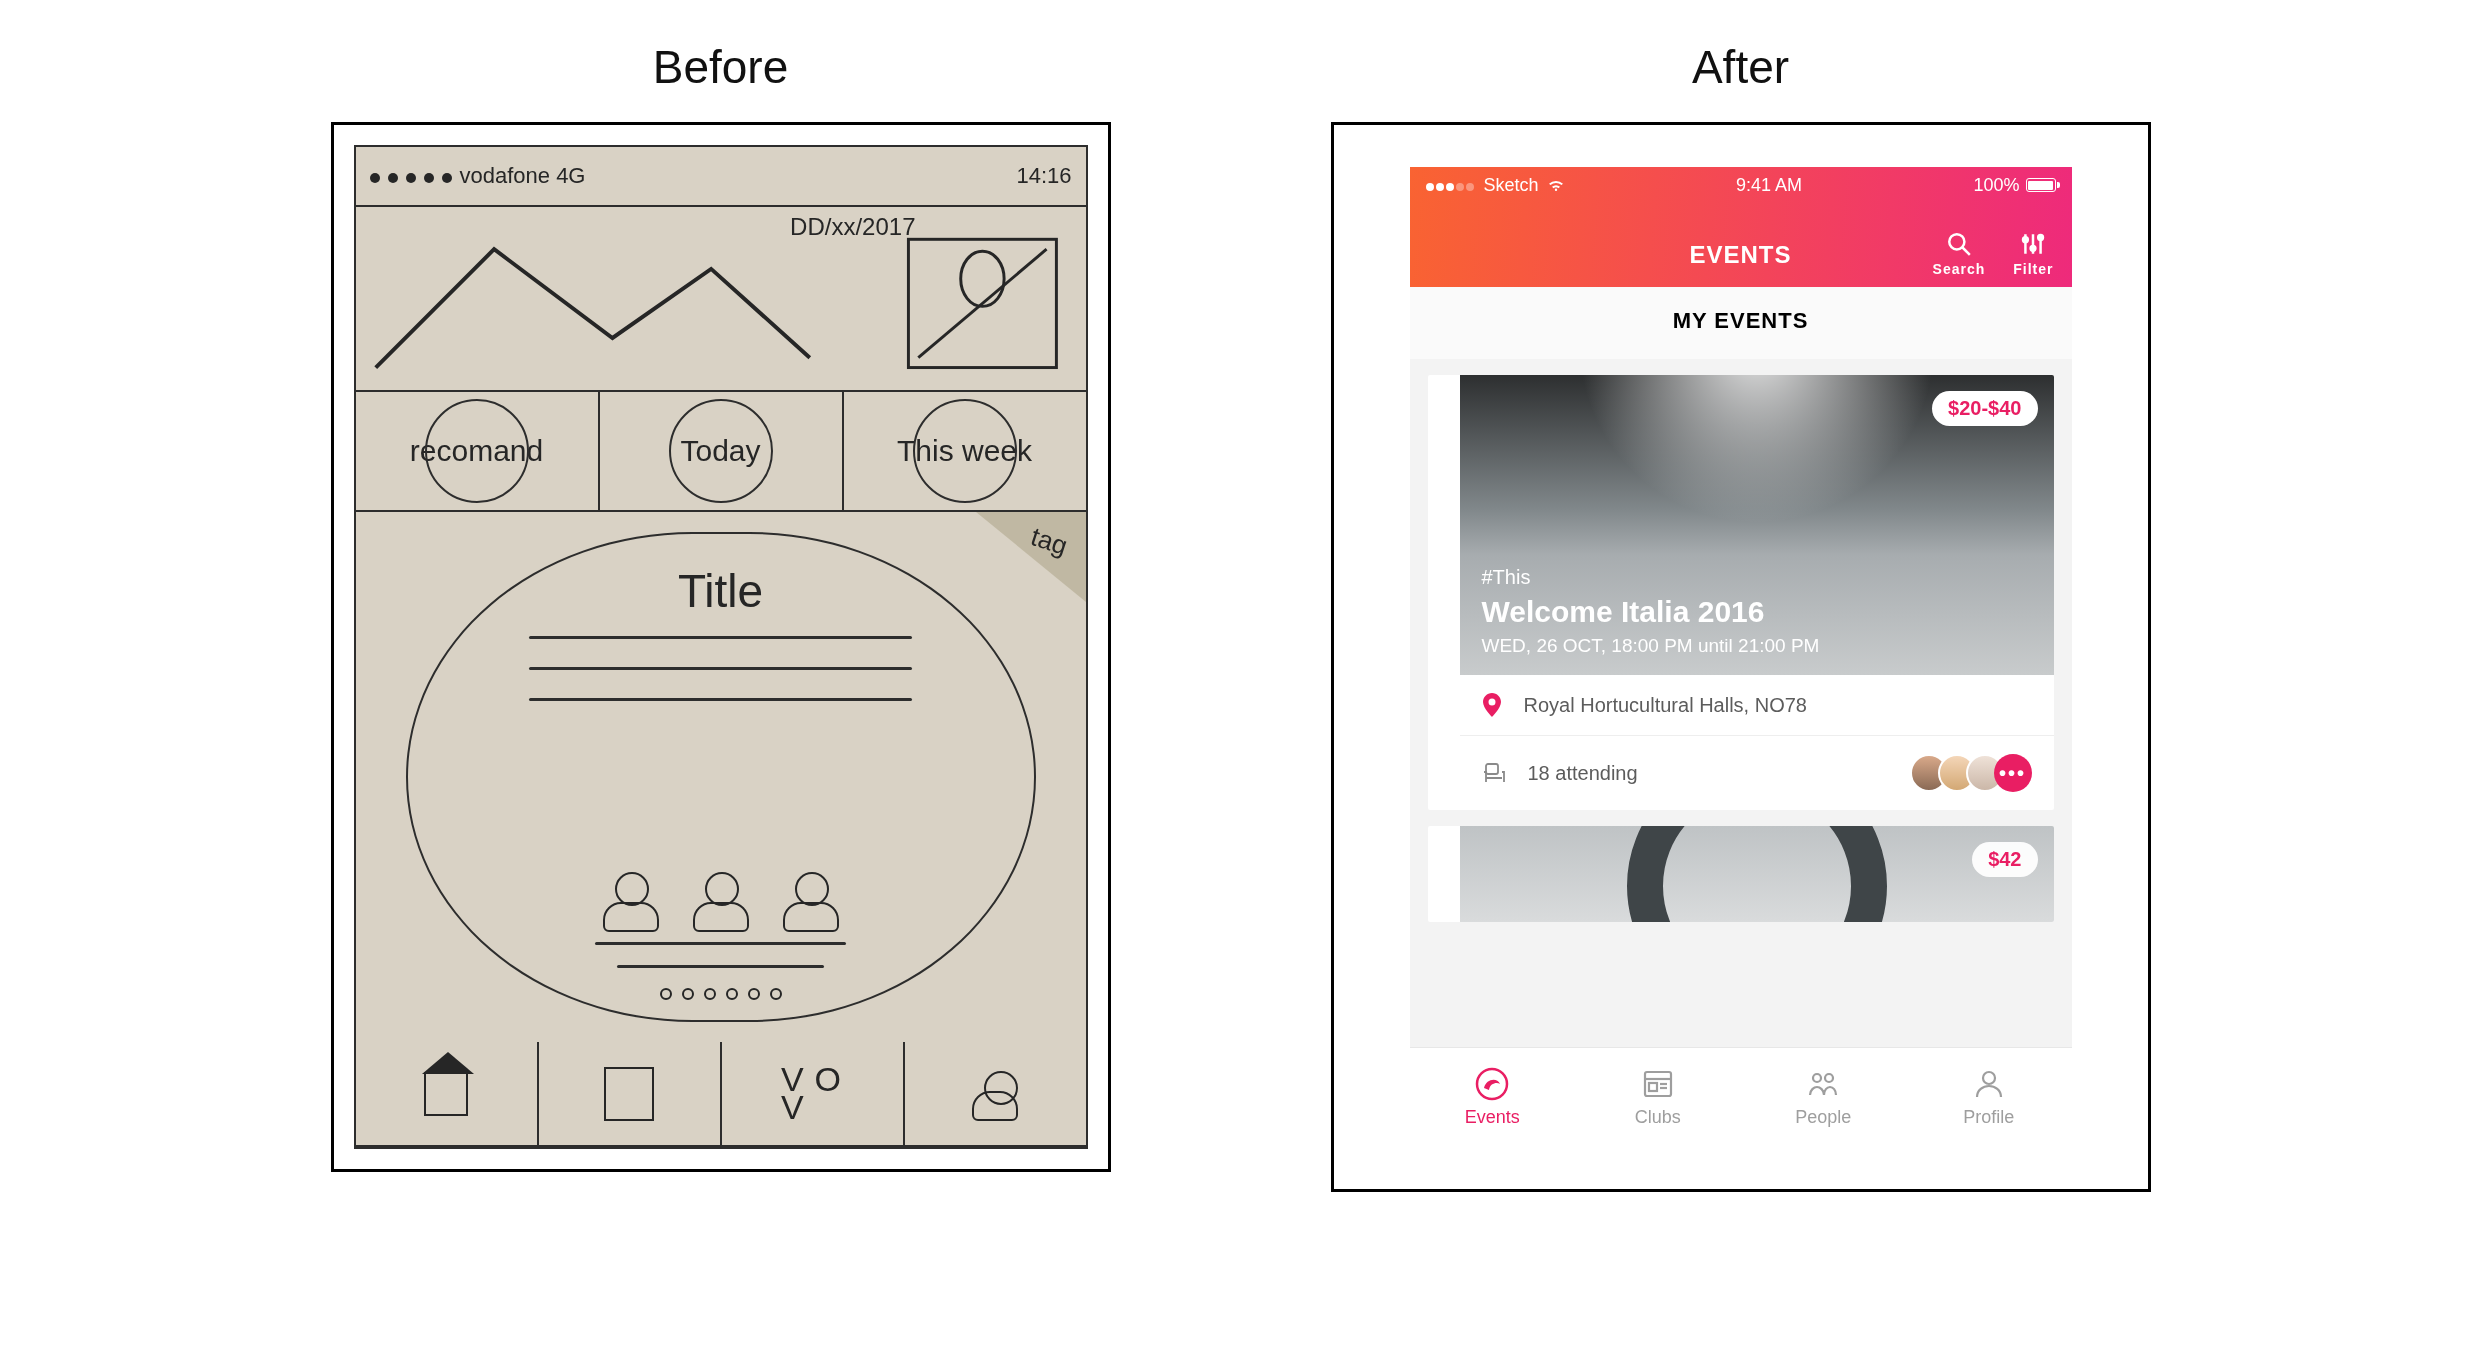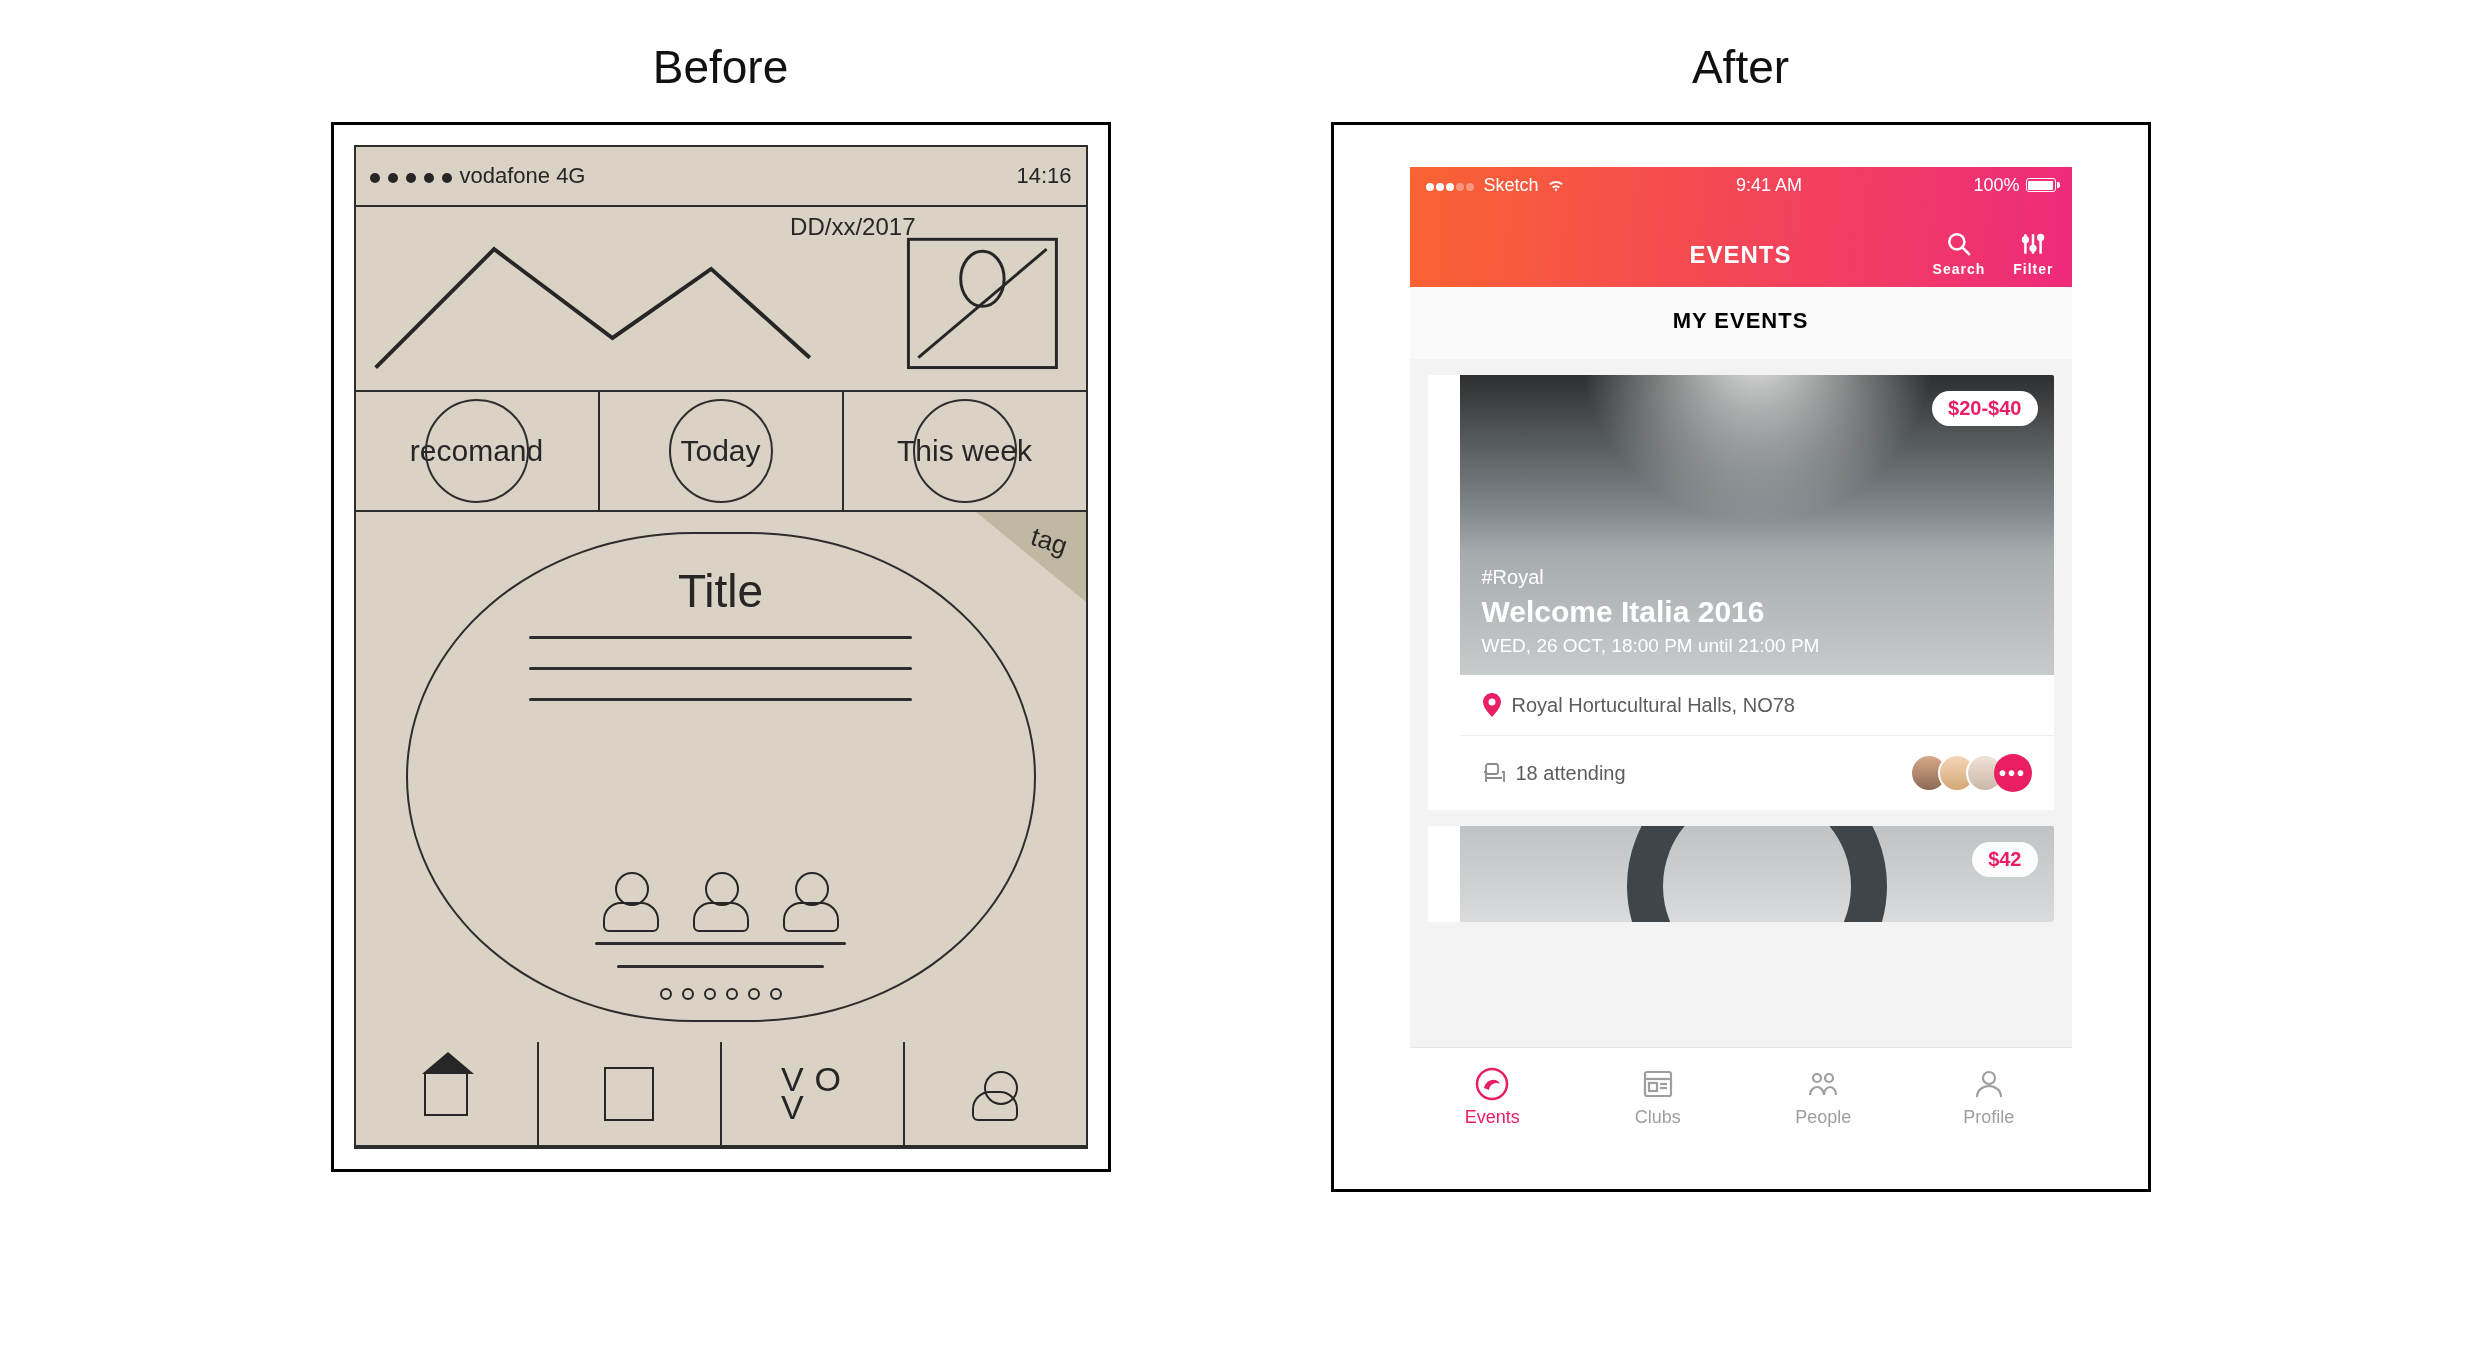--- a/index.html
+++ b/index.html
@@ -100,21 +100,21 @@
 .card{background:#fff;border-radius:2px;overflow:hidden;padding-left:32px;}
 .hero{height:300px;position:relative;color:#fff;
   background:
     radial-gradient(circle at 50% -10%,rgba(255,255,255,.9),rgba(255,255,255,0) 40%),
     linear-gradient( #2d2f30 0%, #81888b 45%, #a7acaf 60%, #c8cbcc 100%);
 }
 .hero .chip{position:absolute;top:16px;right:16px;background:#fff;color:#e91e63;font-weight:700;font-size:20px;padding:6px 16px;border-radius:22px;}
 .hero .tag{position:absolute;left:22px;bottom:86px;font-size:20px;}
 .hero .h-title{position:absolute;left:22px;bottom:46px;font-size:30px;font-weight:700;}
 .hero .h-sub{position:absolute;left:22px;bottom:18px;font-size:19px;}
-.meta{display:flex;align-items:center;gap:10px;padding:18px 22px;font-size:20px;color:#5c5c5c;}
+.meta{display:flex;align-items:center;gap:22px;padding:18px 22px;font-size:20px;color:#5c5c5c;}
 .meta + .meta{border-top:1px solid #eee;}
 .pin{color:#e91e63;}
 .avs{margin-left:auto;display:flex;align-items:center;}
 .av{width:38px;height:38px;border-radius:50%;border:2px solid #fff;margin-left:-10px;}
 .av1{background:linear-gradient(#d9a98a,#8a6a55);}
 .av2{background:linear-gradient(#f4d6b8,#d3a874);}
 .av3{background:linear-gradient(#efe2d8,#cbb7a8);}
 .more{background:#e91e63;color:#fff;display:flex;align-items:center;justify-content:center;font-weight:900;letter-spacing:2px;margin-left:-10px;width:38px;height:38px;border-radius:50%;}
 .card2{background:#fff;}
 .hero2{height:96px;position:relative;background:linear-gradient(#bfc3c5,#d9dbdc);}
@@ -238,21 +238,21 @@
           </div>
         </div>
       </div>
       <div class="tabs">
         <div>MY EVENTS</div>
       </div>
       <div class="feed">
         <div class="card">
           <div class="hero">
             <div class="chip">$20-$40</div>
-            <div class="tag">#Royal</div>
+            <div class="tag">#This</div>
             <div class="h-title">Welcome Italia 2016</div>
             <div class="h-sub">WED, 26 OCT, 18:00 PM until 21:00 PM</div>
           </div>
           <div class="meta">
             <svg width="20" height="24" viewBox="0 0 20 24" class="pin">
                 <path d="M10 0C5 0 1 4 1 9c0 6 9 15 9 15s9-9 9-15c0-5-4-9-9-9zm0 12.5A3.5 3.5 0 1110 5.5a3.5 3.5 0 010 7z" fill="currentColor"></path>
               </svg>
             <span>Royal Hortucultural Halls, NO78</span>
           </div>
           <div class="meta">

